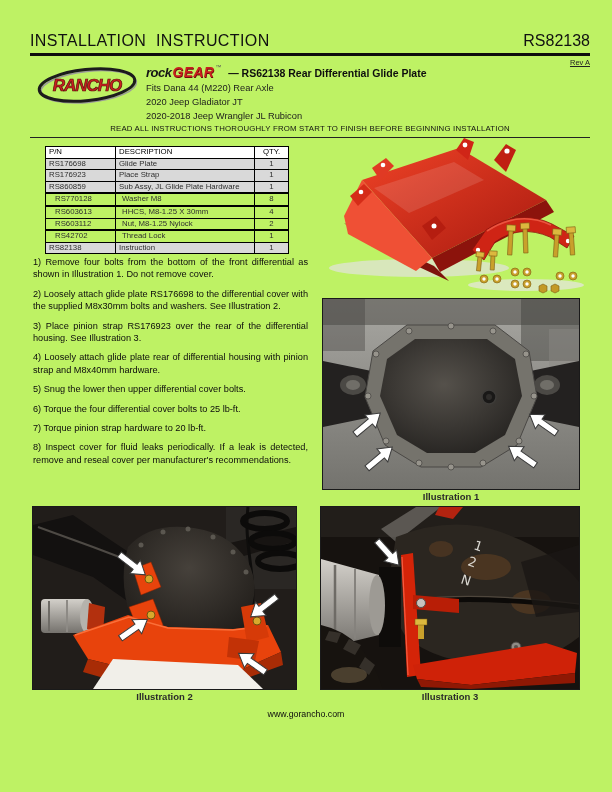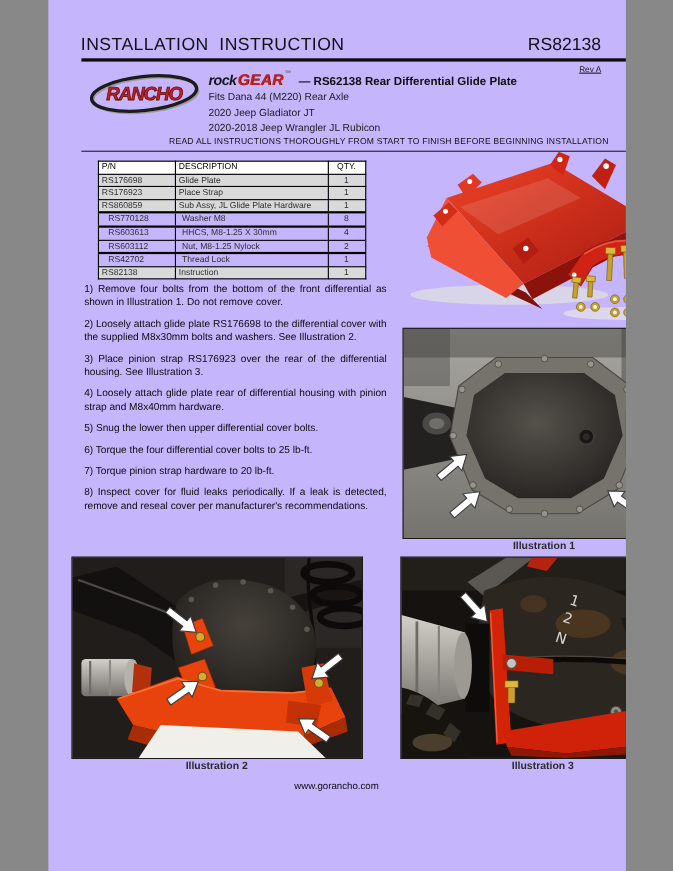--- a/index.html
+++ b/index.html
@@ -1,16 +1,16 @@
 <!DOCTYPE html>
 <html><head>
 <meta charset="utf-8">
 <style>
   html,body{margin:0;padding:0;background:#888;}
-  .page{position:relative;width:525px;height:792px;background:#c4b5fd;margin:0 auto;
+  .page{position:relative;width:612px;height:792px;background:#bef264;margin:0 auto;
         font-family:"Liberation Sans",sans-serif;color:#111;overflow:hidden;}
   .abs{position:absolute;}
 
   
   .doc-header{left:30px;right:22px;top:32px;display:flex;justify-content:space-between;align-items:baseline;}
   .doc-title{font-size:16px;letter-spacing:.4px;white-space:pre;}
   .doc-number{font-size:16px;}
   .rule-thick{left:30px;top:53px;width:560px;height:3px;background:#0d0d0d;}
   .rev{right:22px;top:58px;font-size:7.5px;color:#222;text-decoration:underline;}
 
@@ -43,21 +43,21 @@
   
   .instructions{left:33px;top:256px;width:275px;}
   .instructions p{margin:0 0 7px 0;font-size:9.2px;line-height:12.4px;text-align:justify;color:#0c0c0c;}
 
   
   .photo-frame{border:1px solid #1a1a1a;display:block;background:#777;}
   .caption{margin-top:1px;text-align:center;font-size:9.5px;font-weight:bold;color:#2a2a2a;}
   .product-photo{left:314px;top:138px;}
 
   .il1{left:322px;top:298px;width:258px;}
-  .il2{left:21px;top:506px;width:265px;}
+  .il2{left:32px;top:506px;width:265px;}
   .il3{left:320px;top:506px;width:260px;}
 
   
   .footer{left:0;right:0;top:708px;text-align:center;font-size:8.8px;line-height:12.5px;color:#0d0d0d;}
 </style>
 </head>
 <body>
 
 <svg width="0" height="0" style="position:absolute" aria-hidden="true">
   <defs>

